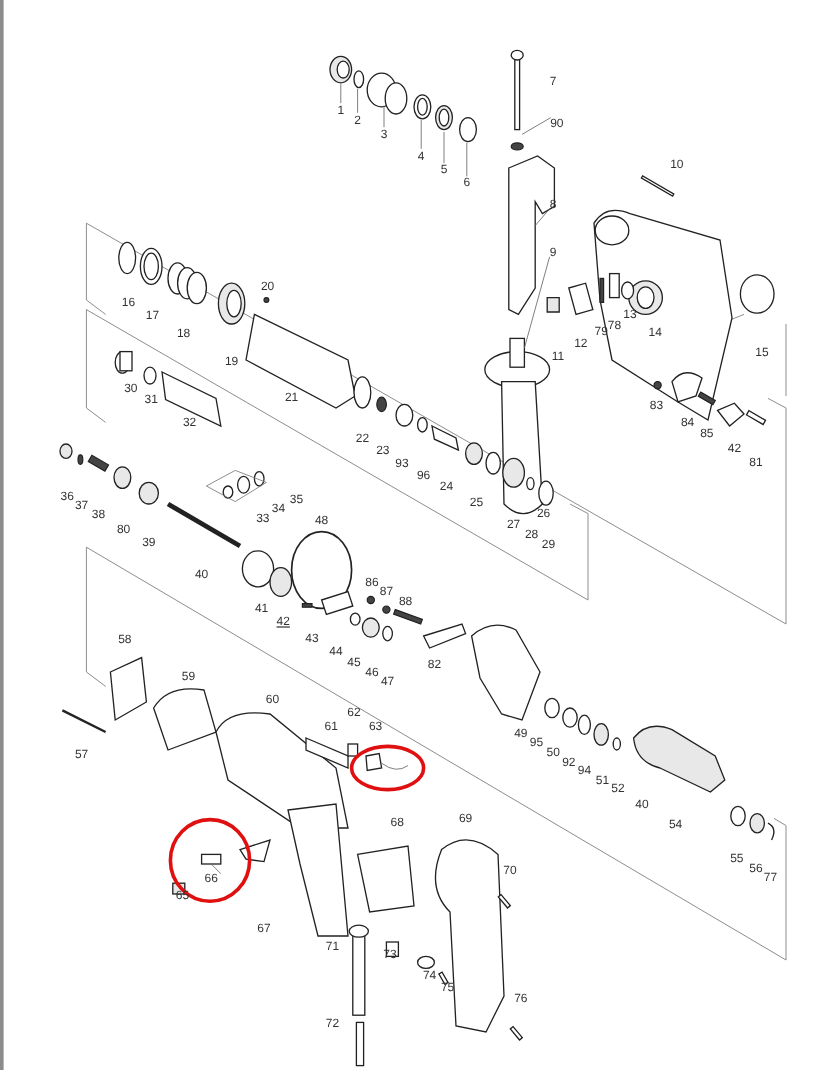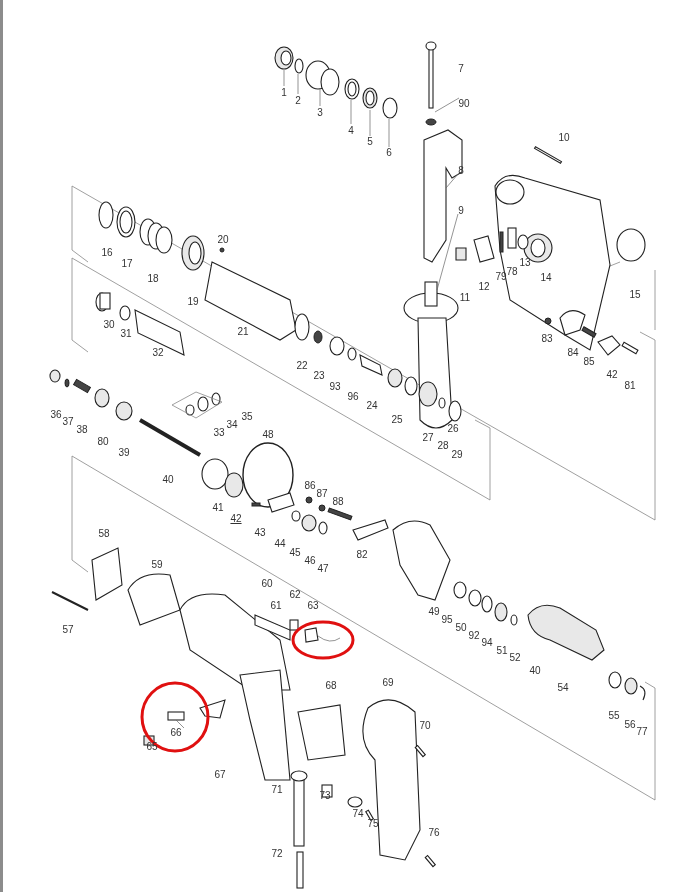--- a/index.html
+++ b/index.html
@@ -255,21 +255,21 @@
       <span class="lbl" style="left: 280px; top: 544px;">44</span>
       <span class="lbl" style="left: 295px; top: 553px;">45</span>
       <span class="lbl" style="left: 310px; top: 561px;">46</span>
       <span class="lbl" style="left: 323px; top: 569px;">47</span>
       <span class="lbl" style="left: 310px; top: 486px;">86</span>
       <span class="lbl" style="left: 322px; top: 494px;">87</span>
       <span class="lbl" style="left: 338px; top: 502px;">88</span>
       <span class="lbl" style="left: 362px; top: 555px;">82</span>
       <span class="lbl" style="left: 104px; top: 534px;">58</span>
       <span class="lbl" style="left: 157px; top: 565px;">59</span>
-      <span class="lbl" style="left: 227px; top: 584px; margin-left: 40px;">60</span>
+      <span class="lbl" style="left: 227px; top: 584px;">60</span>
       <span class="lbl" style="left: 276px; top: 606px;">61</span>
       <span class="lbl" style="left: 295px; top: 595px;">62</span>
       <span class="lbl" style="left: 313px; top: 606px;">63</span>
       <span class="lbl" style="left: 68px; top: 630px;">57</span>
       <span class="lbl" style="left: 434px; top: 612px;">49</span>
       <span class="lbl" style="left: 447px; top: 620px;">95</span>
       <span class="lbl" style="left: 461px; top: 628px;">50</span>
       <span class="lbl" style="left: 474px; top: 636px;">92</span>
       <span class="lbl" style="left: 487px; top: 643px;">94</span>
       <span class="lbl" style="left: 502px; top: 651px;">51</span>

